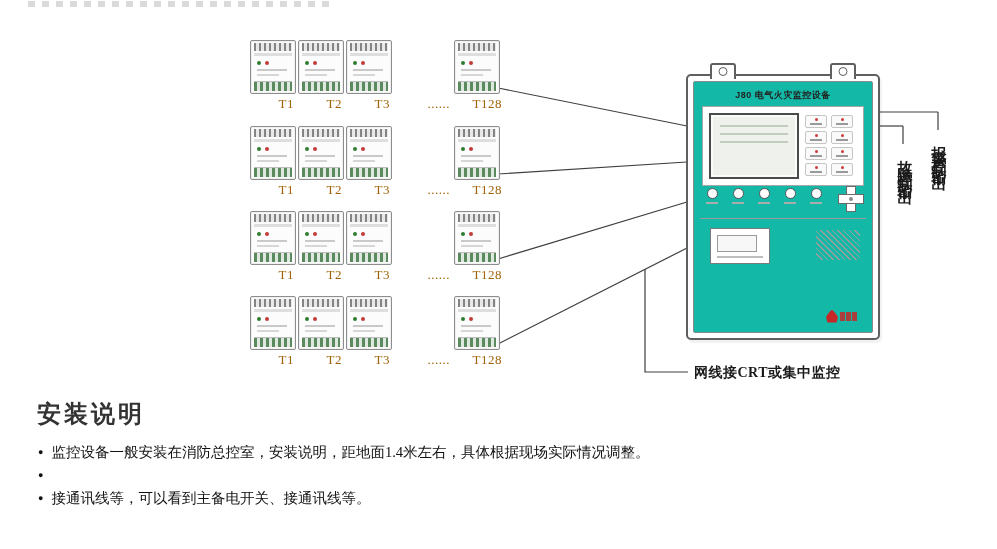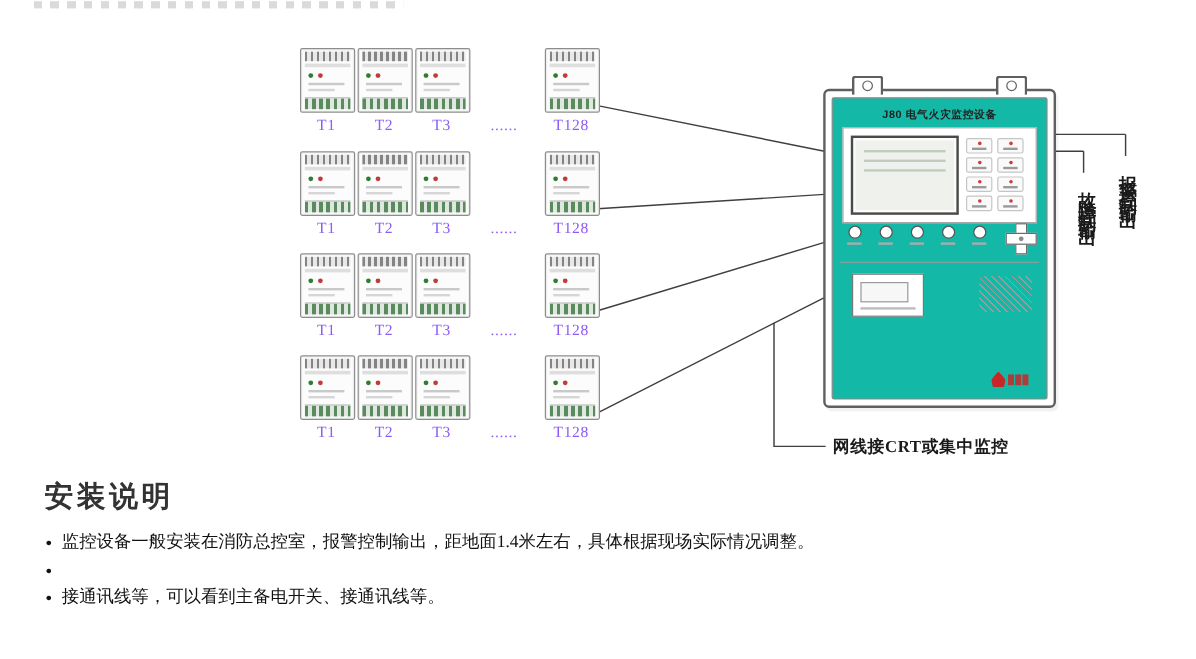--- a/index.html
+++ b/index.html
@@ -25,22 +25,22 @@
   }
   .m-top{position:absolute;left:3px;right:3px;top:2px;height:8px;
     background:repeating-linear-gradient(90deg,#848484 0 2px,#e8e8e8 2px 5px);}
   .m-hdr{position:absolute;left:3px;right:3px;top:12px;height:3px;background:#dedede;}
   .m-led{position:absolute;left:6px;top:20px;width:4px;height:4px;border-radius:50%;background:#2f7d32;}
   .m-led2{position:absolute;left:14px;top:20px;width:4px;height:4px;border-radius:50%;background:#c23b3b;}
   .m-line1{position:absolute;left:6px;right:8px;top:28px;height:2px;background:#c9c9c9;}
   .m-line2{position:absolute;left:6px;right:16px;top:33px;height:2px;background:#d6d6d6;}
   .m-bot{position:absolute;left:3px;right:3px;bottom:2px;height:9px;border-top:1px solid #bdbdbd;
     background:repeating-linear-gradient(90deg,#5a8a5e 0 3px,#dfe8df 3px 6px);}
-  .mlabel{position:absolute;top:56px;width:44px;text-align:center;
-    font-size:13px;color:#8b5cf6;letter-spacing:.5px;}
+  .mlabel{position:absolute;top:56px;width:44px;text-align:right;
+    font-size:13px;color:#a16207;letter-spacing:.5px;}
   
   .panel{
     position:absolute;left:686px;top:74px;width:190px;height:262px;z-index:2;
     border:2px solid #5f5f5f;border-radius:5px;background:#fff;
     box-shadow:2px 3px 0 rgba(0,0,0,.05);
   }
   .tab{position:absolute;top:-13px;width:22px;height:14px;background:#fff;
     border:2px solid #5f5f5f;border-bottom:none;border-radius:3px 3px 0 0;}
   .tab .hole{position:absolute;left:50%;top:2px;transform:translateX(-50%);
     width:7px;height:7px;border:1.5px solid #5f5f5f;border-radius:50%;}
@@ -376,21 +376,21 @@
 </div>
 
 <div class="vtext" style="left:895px;top:148px">故障控制输出</div>
 <div class="vtext" style="left:929px;top:134px">报警控制输出</div>
 <div class="netlabel">网线接CRT或集中监控</div>
 
 <h2 class="heading">安装说明</h2>
 <div class="bullets">
   <div class="bullet-row">
     <span class="bullet-dot">●</span>
-    <span class="bullet-text">监控设备一般安装在消防总控室，报警控制输出，距地面1.4米左右，具体根据现场实际情况调整。</span>
+    <span class="bullet-text">监控设备一般安装在消防总控室，安装说明，距地面1.4米左右，具体根据现场实际情况调整。</span>
   </div>
   <div class="bullet-row">
     <span class="bullet-dot">●</span>
   </div>
   <div class="bullet-row">
     <span class="bullet-dot">●</span>
     <span class="bullet-text">接通讯线等，可以看到主备电开关、接通讯线等。</span>
   </div>
 </div>
 

